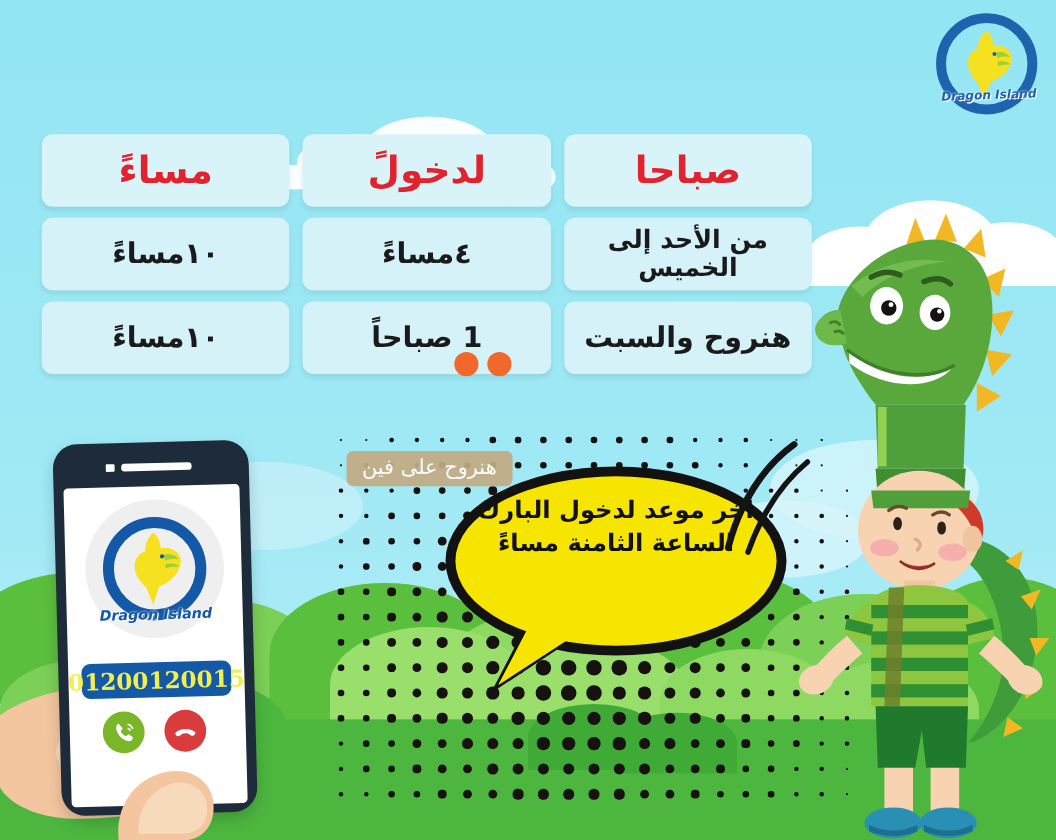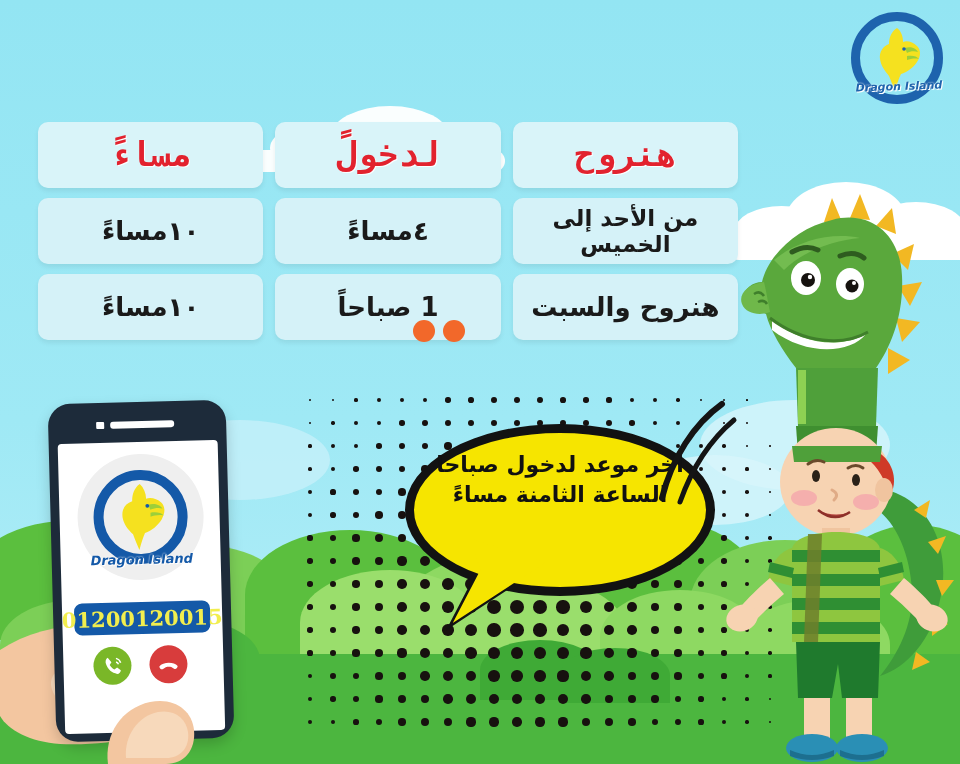--- a/index.html
+++ b/index.html
@@ -75,21 +75,20 @@
     display:flex;align-items:center;justify-content:center;
     box-shadow:0 3px 5px rgba(0,0,0,.07);
     font-size:28px;color:#1a1a1a;
     direction:rtl;text-align:center;
     font-family:"DejaVu Sans","Liberation Sans",sans-serif;
   }
   .srow-head .scell{
     background:#d9f4f9;
     color:#e2222e;font-weight:bold;font-size:34px;
     text-shadow:1px 1px 0 rgba(255,255,255,.9);
-    font-family:Liberation Mono, monospace;
   }
   .scell.small{font-size:23px;font-weight:bold;}
   .scell.medium{font-size:26px;font-weight:bold;}
 
   
   .logo{
     position:absolute;left:845px;top:8px;width:108px;height:108px;
   }
   .logo-ring{
     position:absolute;left:6px;top:4px;width:92px;height:92px;
@@ -556,21 +555,21 @@
       <span class="dot" style="left: 698.461px; top: 719.461px; width: 5.0783px; height: 5.0783px;"></span>
       <span class="dot" style="left: 721.902px; top: 719.902px; width: 4.19558px; height: 4.19558px;"></span>
       <span class="dot" style="left: 745.357px; top: 720.357px; width: 3.28604px; height: 3.28604px;"></span>
       <span class="dot" style="left: 768.822px; top: 720.822px; width: 2.35546px; height: 2.35546px;"></span>
     </div>
 
 
   <div class="schedule">
 
     <div class="srow srow-head">
-      <div class="scell">هنروح</div>
+      <div class="scell">صباحا</div>
       <div class="scell">لدخولً</div>
       <div class="scell">مساءً</div>
     </div>
 
     <div class="srow">
       <div class="scell small">من الأحد إلى الخميس</div>
       <div class="scell medium">٤مساءً</div>
       <div class="scell medium">١٠مساءً</div>
     </div>
 
@@ -742,28 +741,29 @@
   <svg style="position:absolute;left:96px;top:650px;width:130px;height:114px;" viewBox="0 0 130 114">
     <path d="M12 114 C8 84 26 58 54 52 C78 47 96 60 98 80 C100 100 88 114 70 114 Z" fill="#f3c6a0"></path>
     <path d="M30 108 C28 86 42 66 62 62 C78 59 90 68 92 82 C94 98 84 108 70 108 Z" fill="#f7d9bb"></path>
   </svg>
 
   <div class="bubble">
     <div class="bubble-tail-outline"></div>
     <div class="bubble-body"></div>
     <div class="bubble-tail"></div>
     <div class="bubble-text">
-      <div>أخر موعد لدخول صباحا</div>
+      <div>أخر موعد لدخول البارك</div>
       <div>الساعة الثامنة مساءً</div>
     </div>
   </div>
 
   <svg style="position:absolute;left:650px;top:398px;width:90px;height:110px;" viewBox="0 0 90 110">
     <path d="M12 100 C22 60 44 26 72 6" stroke="#141414" stroke-width="6" fill="none" stroke-linecap="round"></path>
     <path d="M30 104 C42 70 60 42 84 22" stroke="#141414" stroke-width="5" fill="none" stroke-linecap="round"></path>
   </svg>
 
   <div class="watermark">
     <span class="wm-dot" style="left:103px;top:-18px;"></span>
     <span class="wm-dot" style="left:133px;top:-18px;"></span>
   </div>
+  <div class="tagline">هنروح على فين</div>
 
 </div>
 
 </body></html>

